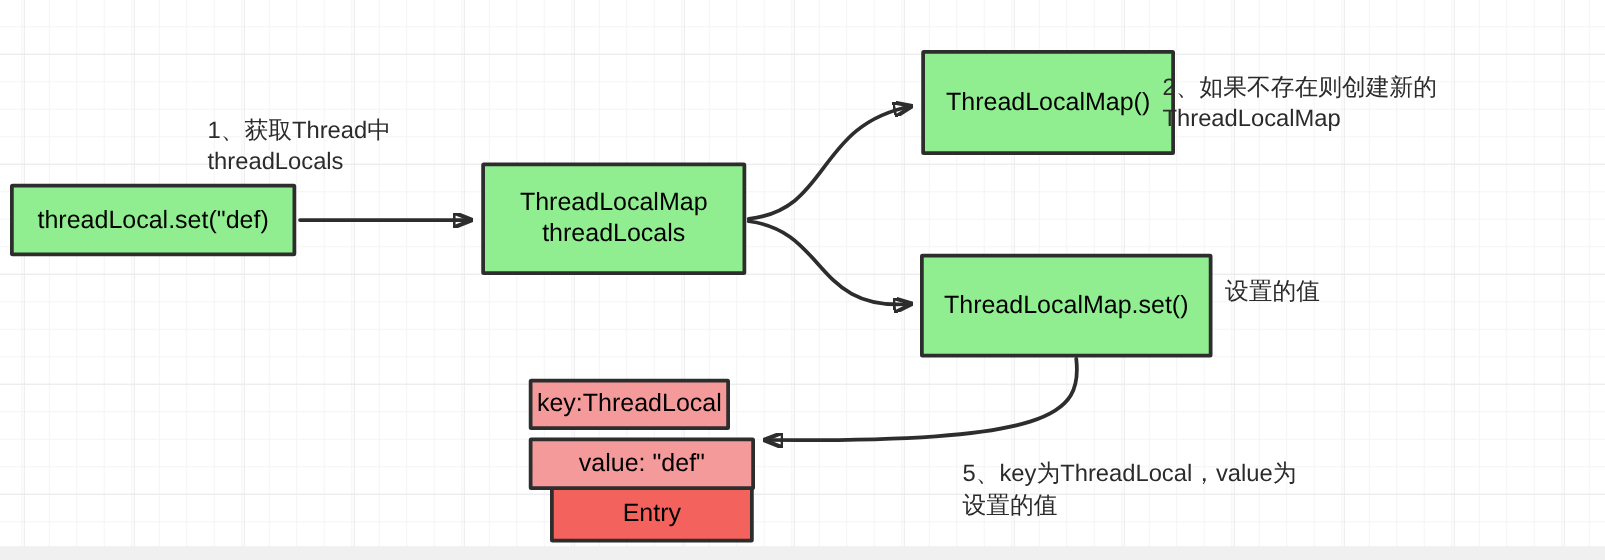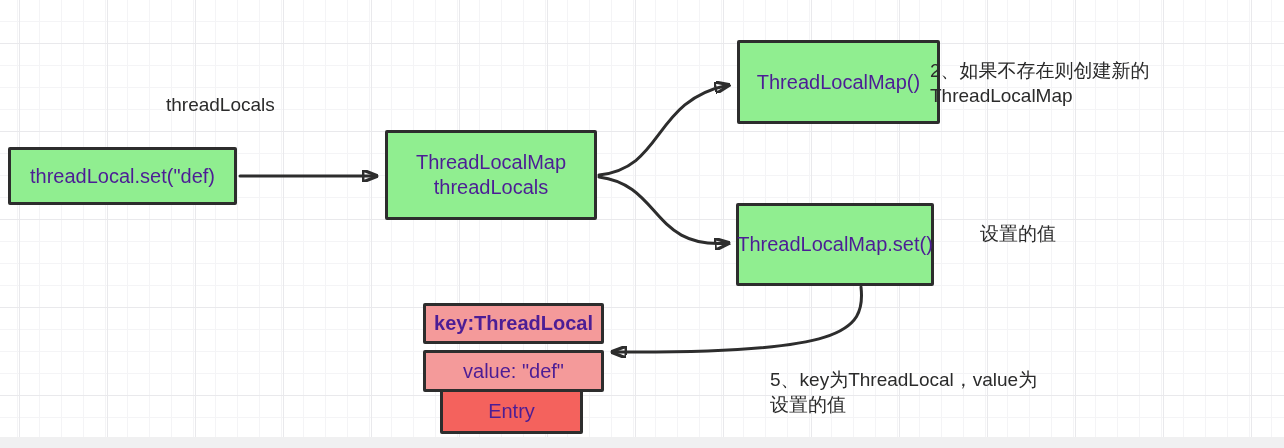--- a/index.html
+++ b/index.html
@@ -21,21 +21,21 @@
   .node {
     position: absolute;
     box-sizing: border-box;
     border: 3px solid #2d2d2d;
     border-radius: 2px;
     display: flex;
     flex-direction: column;
     align-items: center;
     justify-content: center;
     text-align: center;
-    color: #4c1d95;
+    color: #000000;
     font-size: 20px;
     line-height: 25px;
     z-index: 2;
   }
   .green { background: #90ee90; }
   .pink  { background: #f49a9a; }
   .red   { background: #f4625d; }
   .annotation {
     position: absolute;
     color: #2b2b2b;
@@ -81,37 +81,38 @@
 
   <div class="node green" style="left:385px; top:130px; width:212px; height:90px;">
     <span>ThreadLocalMap</span>
     <span>threadLocals</span>
   </div>
 
   <div class="node green" style="left:737px; top:40px; width:203px; height:84px;">
     <span>ThreadLocalMap()</span>
   </div>
 
-  <div class="node green" style="left:736px; top:203px; width:198px; height:83px;">
+  <div class="node green" style="left:736px; top:203px; width:234px; height:83px;">
     <span>ThreadLocalMap.set()</span>
   </div>
 
-  <div class="node red" style="left:440px; top:389px; width:143px; height:45px; z-index:2;">
+  <div class="node red" style="left:440px; top:389px; width:163px; height:45px; z-index:2;">
     <span>Entry</span>
   </div>
 
-  <div class="node pink" style="left:423px; top:303px; width:181px; height:41px; z-index:3;font-weight:bold;">
+  <div class="node pink" style="left:423px; top:303px; width:161px; height:41px; z-index:3;">
     <span>key:ThreadLocal</span>
   </div>
 
   <div class="node pink" style="left:423px; top:350px; width:181px; height:42px; z-index:3;">
     <span>value: "def"</span>
   </div>
 
   <div class="annotation" style="left:166px; top:92px; width:300px;">
+    <div>1、获取Thread中</div>
     <div>threadLocals</div>
   </div>
 
   <div class="annotation" style="left:930px; top:58px; width:280px;">
     <div>2、如果不存在则创建新的</div>
     <div>ThreadLocalMap</div>
   </div>
 
   <div class="annotation" style="left:980px; top:221px; width:304px;">
     <div>设置的值</div>

